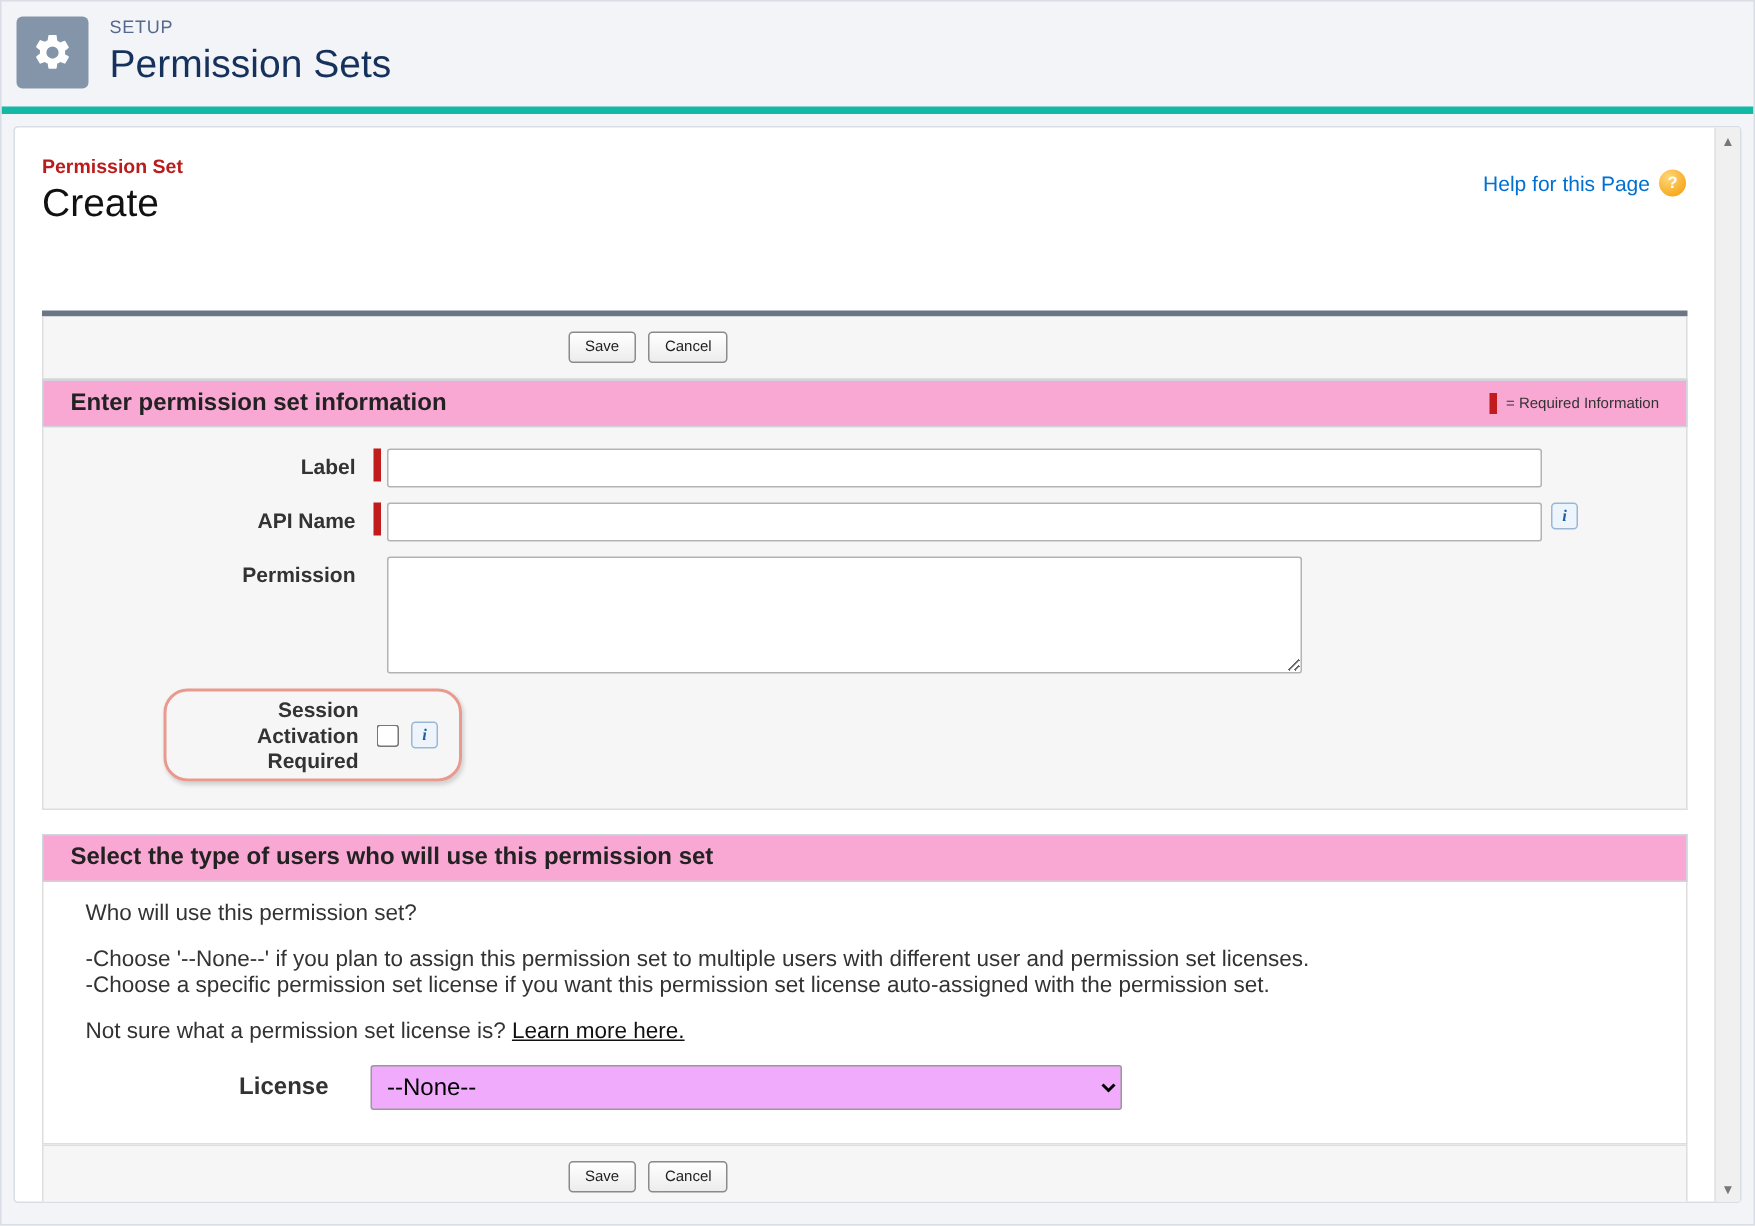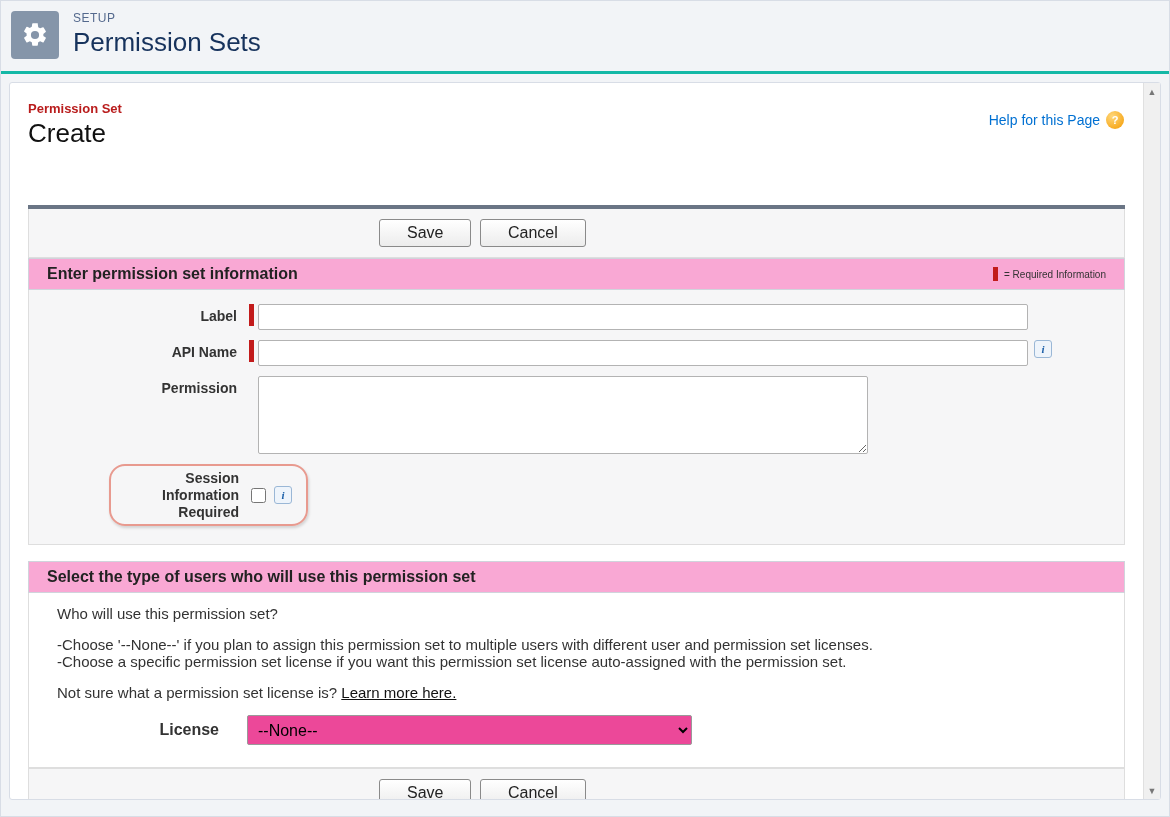--- a/index.html
+++ b/index.html
@@ -8,21 +8,21 @@
     background: #f2f4f7;
     width: 1170px;
     height: 817px;
     overflow: hidden;
     border: 1px solid #d8dde6;
   }
   .header {
     display: flex;
     align-items: flex-start;
     padding: 8px 10px 12px 10px;
-    border-bottom: 3px solid #14b8a6;
+    border-bottom: 5px solid #14b8a6;
   }
   .header-icon {
     width: 48px;
     height: 48px;
     background: #8595a9;
     border-radius: 4px;
     display: flex;
     align-items: center;
     justify-content: center;
     margin-right: 14px;
@@ -115,22 +115,22 @@
   }
   .button-bar {
     background: #f6f6f7;
     border: 1px solid #dedede;
     border-top: none;
     padding: 10px 0;
     text-align: left;
     padding-left: 350px;
   }
   .btn {
-    font-size: 16px;
-    padding: 4px 27px;
+    font-size: 10px;
+    padding: 4px 10px;
     background: linear-gradient(#ffffff, #ececec);
     border: 1px solid #8a8a8a;
     border-radius: 3px;
     cursor: pointer;
     margin-right: 4px;
     color: #222;
   }
   .section-hdr {
     background: #f9a8d4;
     border: 1px solid #d0d4dc;
@@ -259,27 +259,27 @@
   }
   .license-row .lic-label {
     width: 190px;
     text-align: right;
     font-size: 16px;
     font-weight: bold;
     color: #333;
     padding-right: 28px;
   }
   .select {
-    width: 445px;
+    width: 501px;
     height: 30px;
     border: 1px solid #999;
     border-radius: 2px;
     font-size: 16px;
     padding: 2px 6px;
-    background: #ec4899;
+    background: #f0abfc;
   }
   .button-bar2 {
     background: #f6f6f7;
     border: 1px solid #dedede;
     border-top: 1px solid #dedede;
     padding: 10px 0;
     padding-left: 350px;
   }
 </style>
 </head>
@@ -333,21 +333,21 @@
         <div class="req-mark"></div>
         <input type="text" class="text-input w-large" value="" style="">
         <span class="info-icon">i</span>
       </div>
       <div class="form-row">
         <div class="form-label">Permission</div>
         <div class="req-mark hidden"></div>
         <textarea class="textarea" style=""></textarea>
       </div>
       <div class="highlight-row">
-        <div class="hl-label">Session Information Required</div>
+        <div class="hl-label">Session Activation Required</div>
         <input type="checkbox" class="checkbox" style="">
         <span class="info-icon">i</span>
       </div>
     </div>
 
     <div class="section-hdr" style="margin-top:16px;">
       <span>Select the type of users who will use this permission set</span>
     </div>
 
     <div class="body-text">

